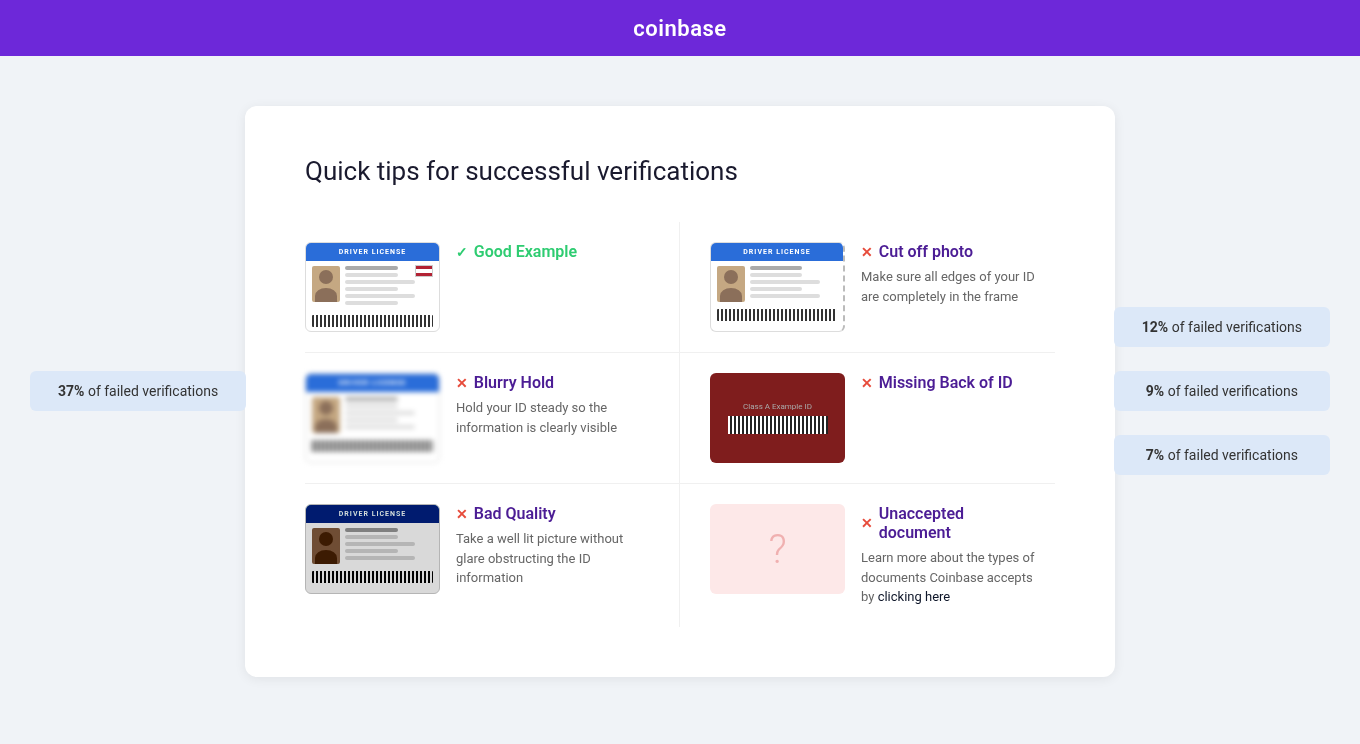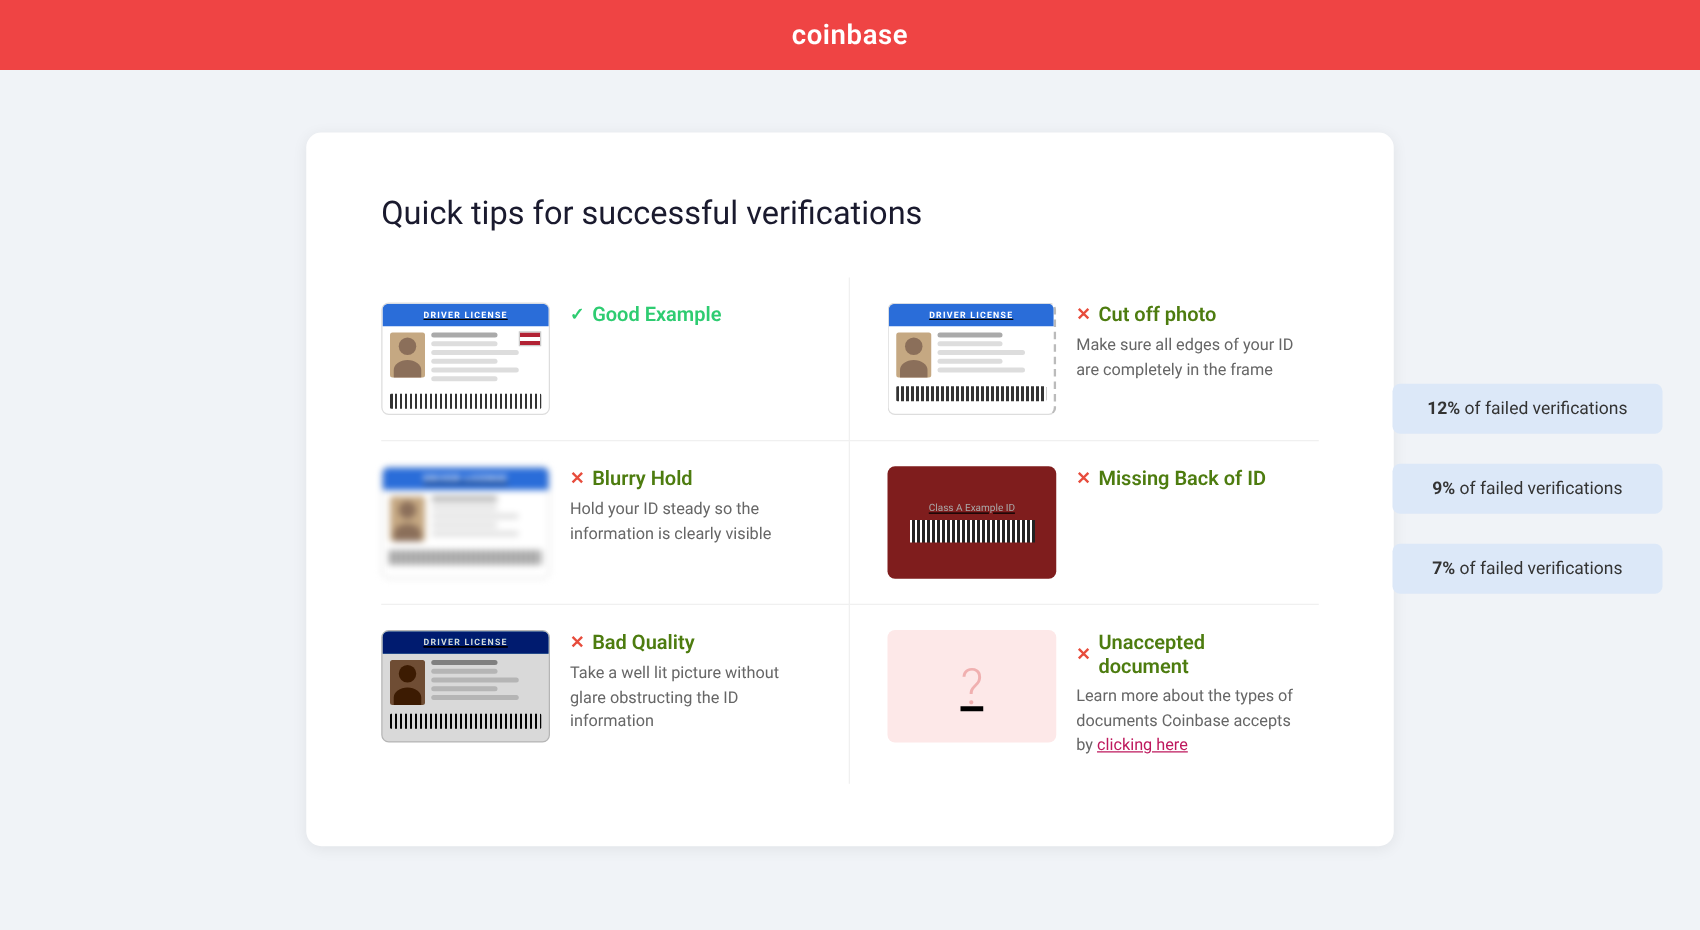--- a/index.html
+++ b/index.html
@@ -4,21 +4,21 @@
   <style>
     * { box-sizing: border-box; margin: 0; padding: 0; }
     body {
       font-family: -apple-system, BlinkMacSystemFont, 'Segoe UI', Roboto, sans-serif;
       background: #f0f3f7;
       min-height: 744px;
     }
 
     
     .header {
-      background: #ef4444;
+      background: #6d28d9;
       height: 56px;
       display: flex;
       align-items: center;
       justify-content: center;
     }
     .header-logo {
       color: white;
       font-size: 22px;
       font-weight: 600;
       letter-spacing: 0.5px;
@@ -107,21 +107,20 @@
     }
 
     
     .id-visual {
       flex-shrink: 0;
       width: 135px;
       height: 90px;
       border-radius: 6px;
       overflow: hidden;
       position: relative;
-      text-decoration: underline;
     }
 
     
     .id-good {
       background: white;
       border: 1px solid #ddd;
     }
     .id-header-bar {
       background: #2a6dd9;
       height: 18px;
@@ -265,42 +264,45 @@
       font-size: 14px;
       font-weight: 700;
     }
     .tip-icon.good { color: #2ecc71; }
     .tip-icon.bad { color: #e74c3c; }
     .tip-name {
       font-size: 16px;
       font-weight: 600;
     }
     .tip-name.good { color: #2ecc71; }
-    .tip-name.bad { color: #4d7c0f; }
+    .tip-name.bad { color: #4c1d95; }
     .tip-desc {
       font-size: 13px;
       color: #666;
       line-height: 1.5;
     }
     .tip-link {
-      color: #be185d;
-      text-decoration: underline;
+      color: #0f172a;
       cursor: pointer;
     }
   </style>
 </head>
 <body>
 
 <div class="header">
   <span class="header-logo">coinbase</span>
 </div>
 
 <div class="page-wrapper">
 
   <div class="left-sidebar">
+    <div class="stat-badge">
+      <strong>37%</strong>
+      <span>of failed verifications</span>
+    </div>
   </div>
 
   <div class="main-card">
     <h1 class="card-title">Quick tips for successful verifications</h1>
 
     <div class="tips-grid">
 
       <div class="tip-row">
         <div class="id-visual id-good">
           <div class="id-header-bar">

